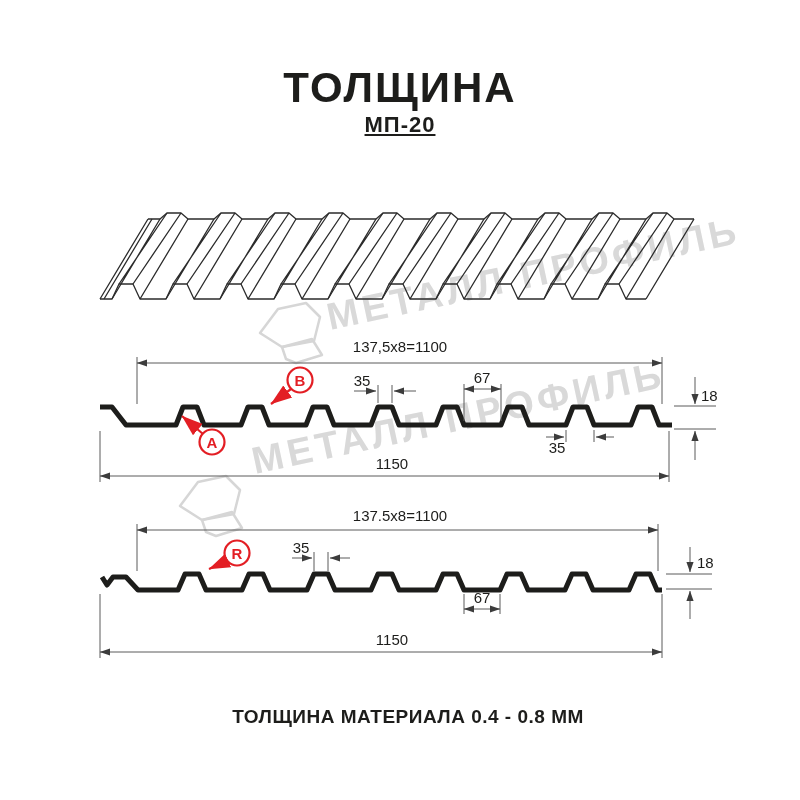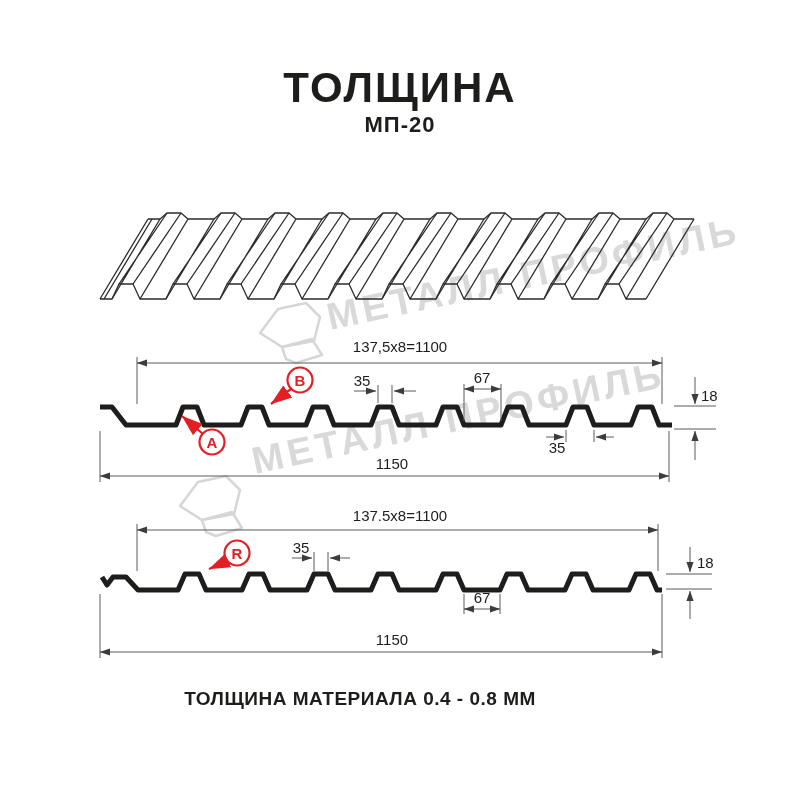--- a/index.html
+++ b/index.html
@@ -1,23 +1,23 @@
 <!DOCTYPE html>
 <html><head>
 <meta charset="utf-8">
 <style>
   html,body{margin:0;padding:0;background:#ffffff;}
   #page{position:relative;width:800px;height:800px;background:#fff;overflow:hidden;
         font-family:"Liberation Sans",sans-serif;}
   .title{position:absolute;left:0;top:64px;width:800px;text-align:center;
          font-size:42px;font-weight:bold;letter-spacing:2px;color:#1d1d1b;}
   .subtitle{position:absolute;left:0;top:112px;width:800px;text-align:center;
-         font-size:22px;font-weight:bold;letter-spacing:1px;color:#1d1d1b;}
-  .footer{position:absolute;left:0;top:688px;width:720px;text-align:center;
-         font-size:19px;font-weight:bold;letter-spacing:0.5px;color:#1d1d1b;}
+         font-size:22px;font-weight:bold;letter-spacing:1px;color:#1d1d1b;text-decoration:underline;}
+  .footer{position:absolute;left:0;top:706px;width:720px;text-align:center;
+         font-size:19px;font-weight:bold;letter-spacing:0.5px;color:#1d1d1b;padding-left:48px;}
   svg{position:absolute;left:0;top:0;}
   .dimtxt{font-family:"Liberation Sans",sans-serif;font-size:15px;fill:#1d1d1b;}
   .redtxt{font-family:"Liberation Sans",sans-serif;font-size:15px;font-weight:bold;fill:#e31e24;}
   .wmtxt{font-family:"Liberation Sans",sans-serif;font-size:38px;font-weight:bold;
          letter-spacing:4px;fill:#d9d9d9;}
   .thin{stroke:#5a5a5a;stroke-width:1;fill:none;}
   .thick{stroke:#1d1d1b;stroke-width:5;fill:none;stroke-linejoin:round;}
   .sheet{stroke:#2b2b2b;stroke-width:1.3;fill:none;stroke-linejoin:round;}
   .red{stroke:#e31e24;stroke-width:2.2;fill:none;}
   .wmlogo{stroke:#d6d6d6;stroke-width:2.5;fill:none;stroke-linejoin:round;}

